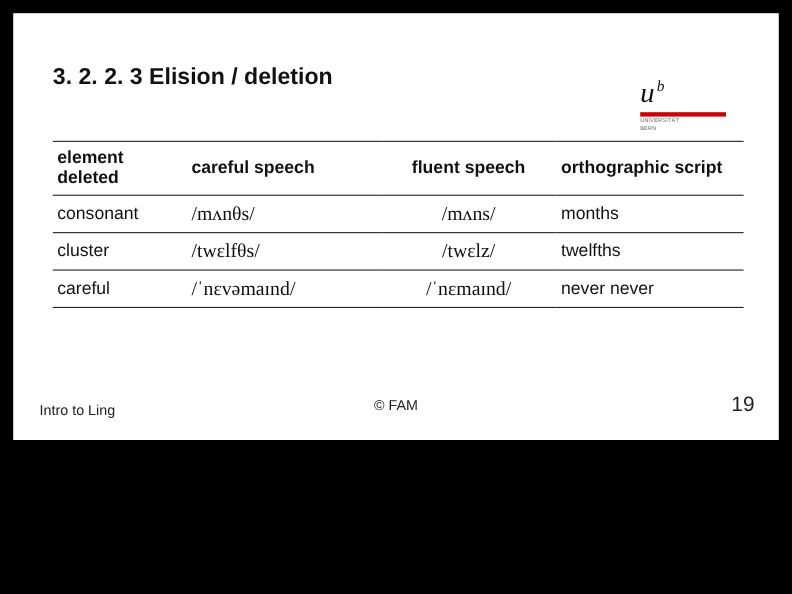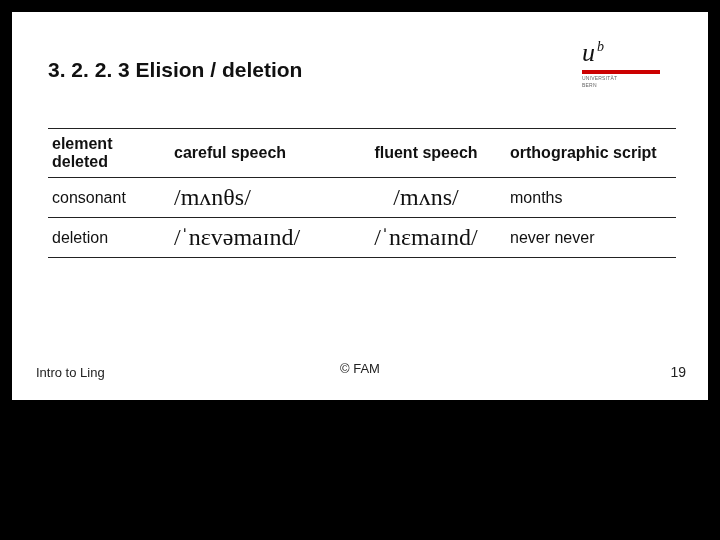--- a/index.html
+++ b/index.html
@@ -33,20 +33,21 @@
     width: 90px;
     text-align: left;
   }
   .logo-u {
     font-family: Georgia, 'Times New Roman', serif;
     font-style: italic;
     font-size: 26px;
     font-weight: 400;
     color: #111;
     line-height: 1;
+    margin-top: 32px;
   }
   .logo-u sup {
     font-size: 14px;
     font-style: italic;
     vertical-align: super;
     margin-left: 2px;
   }
   .logo-bar {
     height: 4px;
     background: #c00;
@@ -76,21 +77,21 @@
   }
   .tbl th {
     font-weight: bold;
     border-top: 1px solid #222;
   }
   .tbl th:first-child, .tbl td:first-child { width: 112px; margin-top: 32px; }
   .tbl th:nth-child(2), .tbl td:nth-child(2) { width: 168px; }
   .tbl th:nth-child(3), .tbl td:nth-child(3) { width: 148px; text-align: center; }
   .ipa {
     font-family: 'Times New Roman', Georgia, serif;
-    font-size: 24px;
+    font-size: 18px;
     white-space: pre-line;
     margin-left: 20px;
   }
   .footer-left {
     position: absolute;
     left: 24px;
     bottom: 20px;
     font-size: 13px;
     color: #222;
   }
@@ -100,21 +101,21 @@
     right: 0;
     bottom: 24px;
     text-align: center;
     font-size: 13px;
     color: #222;
   }
   .footer-right {
     position: absolute;
     right: 22px;
     bottom: 20px;
-    font-size: 14px;
+    font-size: 19px;
     color: #222;
   }
 </style>
 </head>
 <body>
 
 <div class="slide">
 
   <div class="title">3. 2. 2. 3 Elision / deletion</div>
 
@@ -135,21 +136,27 @@
       <th>fluent speech</th>
       <th>orthographic script</th>
     </tr>
     <tr>
       <td>consonant</td>
       <td class="ipa">/mʌnθs/</td>
       <td class="ipa">/mʌns/</td>
       <td>months</td>
     </tr>
     <tr>
-      <td>deletion</td>
+      <td>cluster</td>
+      <td class="ipa">/twɛlfθs/</td>
+      <td class="ipa">/twɛlz/</td>
+      <td>twelfths</td>
+    </tr>
+    <tr>
+      <td>careful</td>
       <td class="ipa">/ˈnɛvəmaɪnd/</td>
       <td class="ipa">/ˈnɛmaɪnd/</td>
       <td>never never</td>
     </tr>
   </tbody>
     </table>
 
   <div class="footer-left">Intro to Ling</div>
   <div class="footer-center">© FAM</div>
   <div class="footer-right">19</div>

